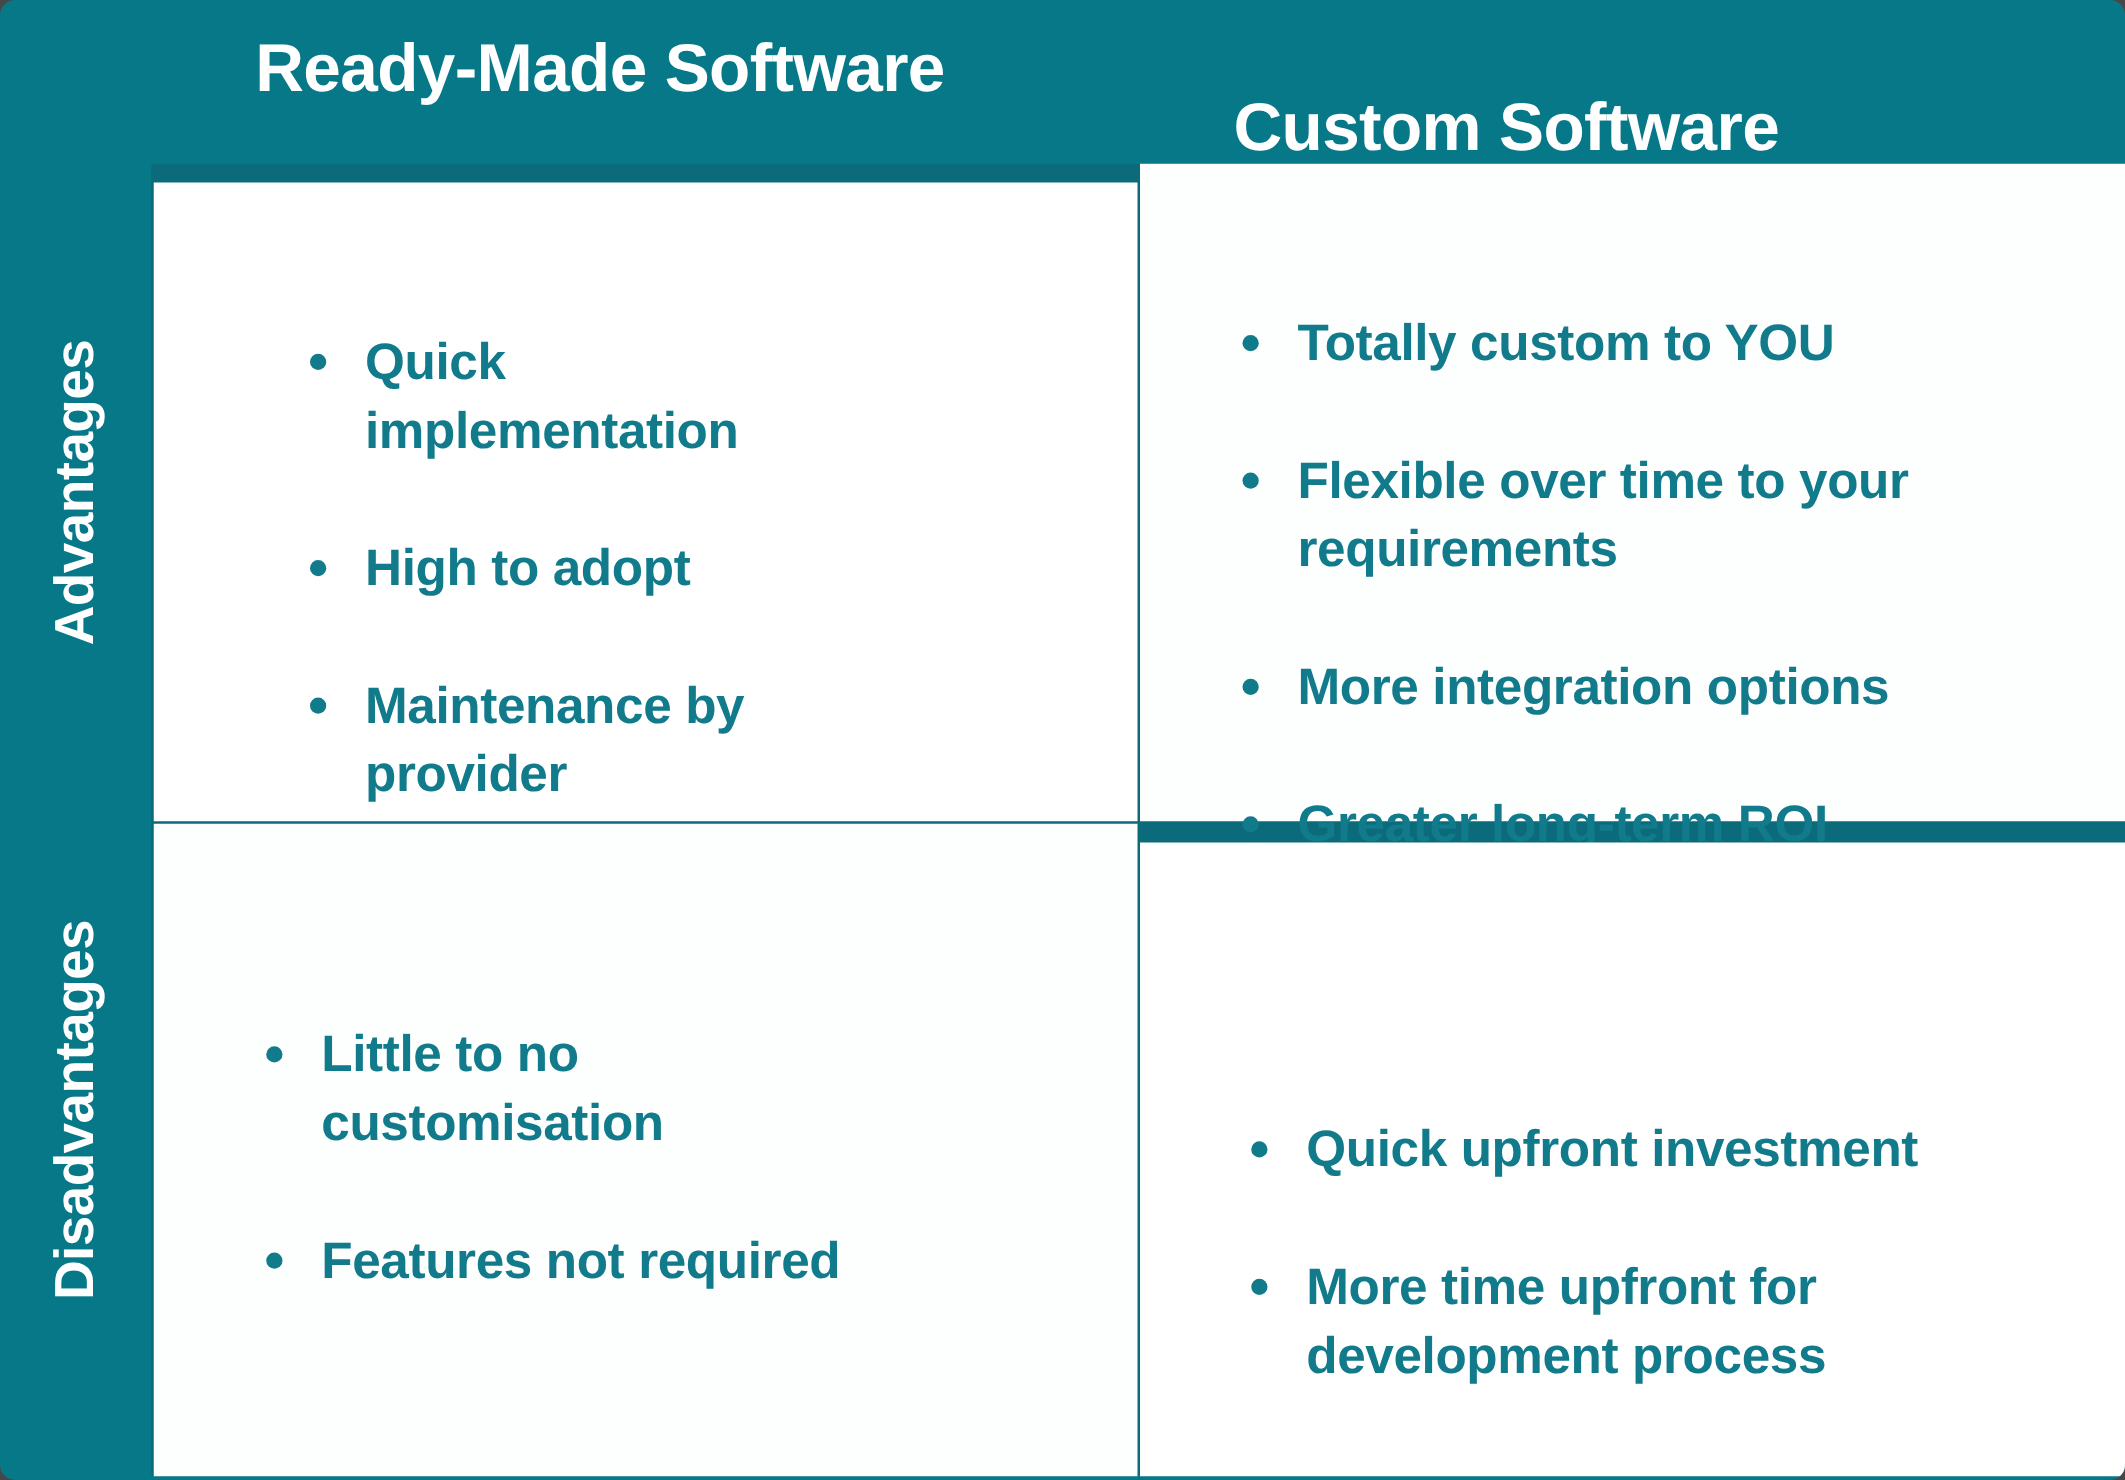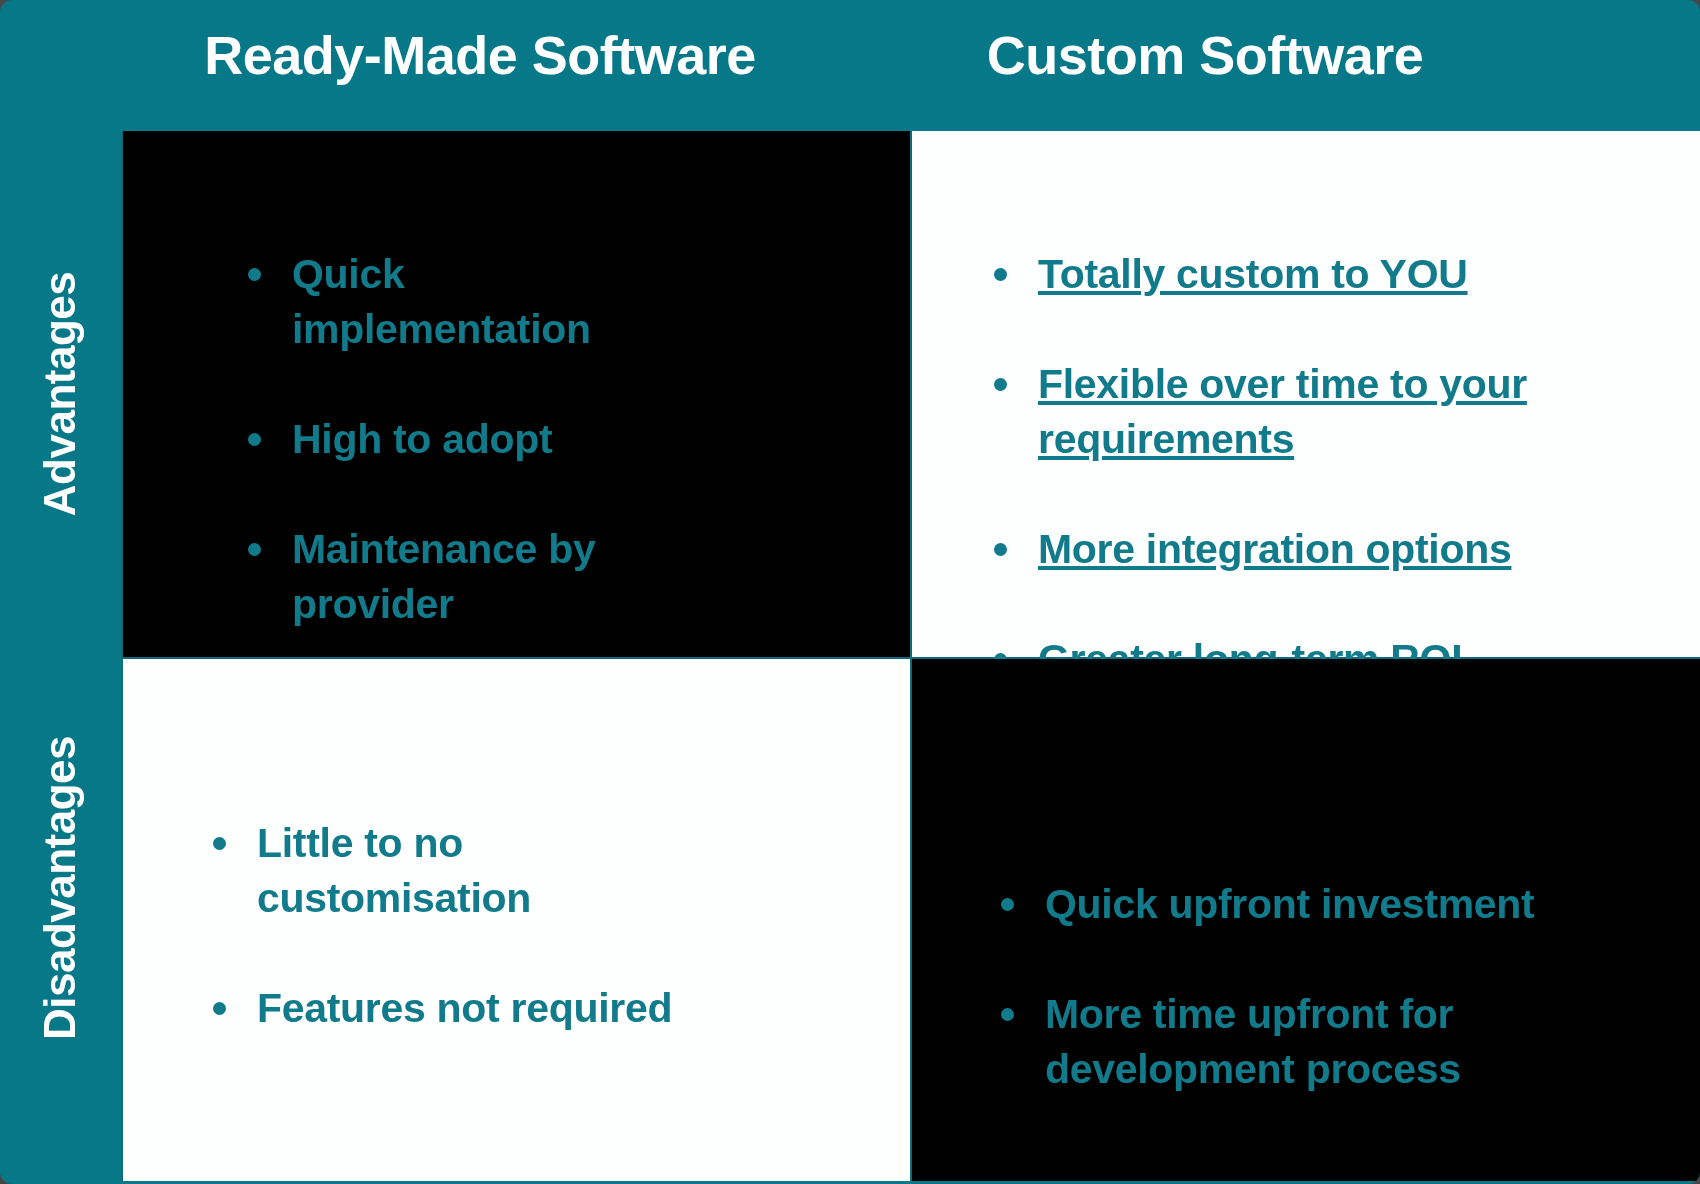--- a/index.html
+++ b/index.html
@@ -24,21 +24,21 @@
     top: 31px;
     transform: translateX(-50%);
     color: #ffffff;
     font-size: 54px;
     line-height: 48px;
     font-weight: 700;
     letter-spacing: -0.5px;
     white-space: nowrap;
   }
   .t1 { left: 480px; }
-  .t2 { left: 1205px; }
+  .t2 { left: 1205px; margin-top: 47px; }
   
   .row-label {
     position: absolute;
     left: 60px;
     transform: translate(-50%, -50%) rotate(-90deg);
     color: #ffffff;
     font-size: 44px;
     font-weight: 700;
     letter-spacing: -0.5px;
     white-space: nowrap;
@@ -54,21 +54,21 @@
     height: 1050px;
     background: #0b6b7b;
     display: grid;
     grid-template-columns: 787px 1fr;
     grid-template-rows: 526px 1fr;
     gap: 2px;
     padding-left: 2px;
     box-sizing: border-box;
   }
   .cell { position: relative; }
-  .cell.gray  { background: #000000; }
+  .cell.gray  { background: #ffffff; margin-top: 15px; }
   .cell.white { background: #fdfefe; }
   
   ul.blist {
     list-style: none;
     margin: 0;
     padding: 0;
     position: absolute;
     font-size: 41px;
     line-height: 55px;
     font-weight: 700;
@@ -84,21 +84,21 @@
     content: "";
     position: absolute;
     left: 0;
     top: 21px;
     width: 13px;
     height: 13px;
     border-radius: 50%;
     background: #117b8b;
   }
   .l-tl { left: 125px; top: 61px;  width: 560px; }
-  .l-tr { left: 82px;  top: 61px;  width: 600px; text-decoration: underline; }
+  .l-tr { left: 82px;  top: 61px;  width: 600px; }
   .l-bl { left: 90px;  top: 102px; width: 560px; }
   .l-br { left: 89px;  top: 163px; width: 580px; }
 </style>
 </head>
 <body>
 
 <div class="canvas">
 
   <div class="col-title t1">Ready-Made Software</div>
   <div class="col-title t2">Custom Software</div>

